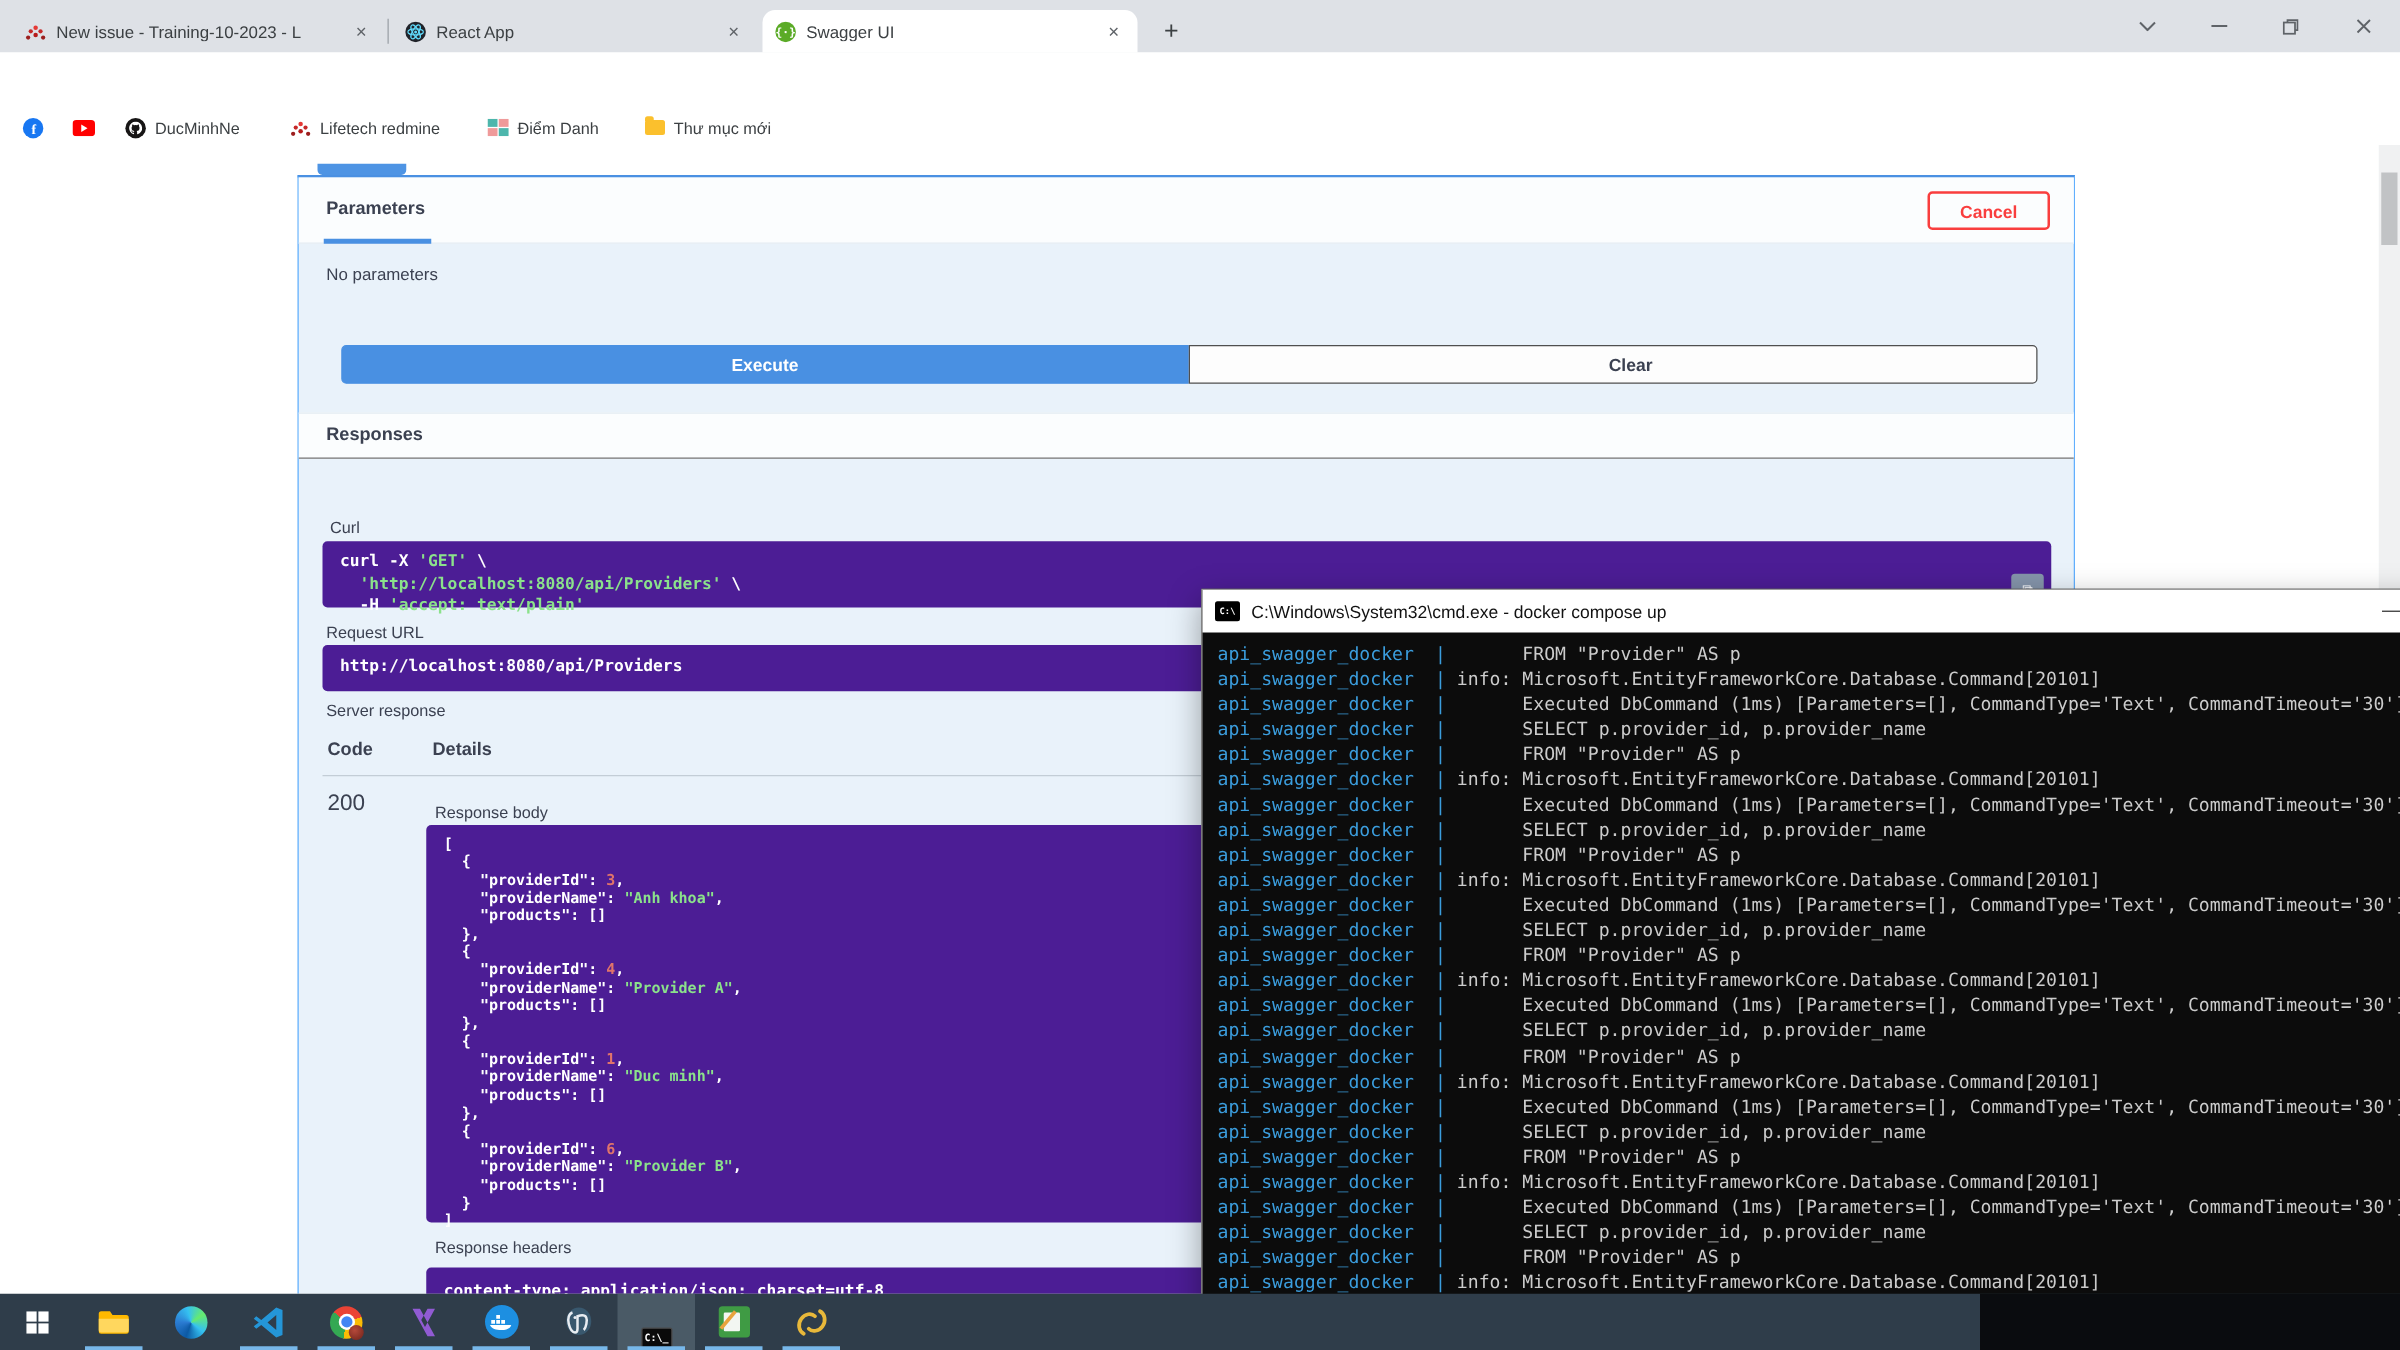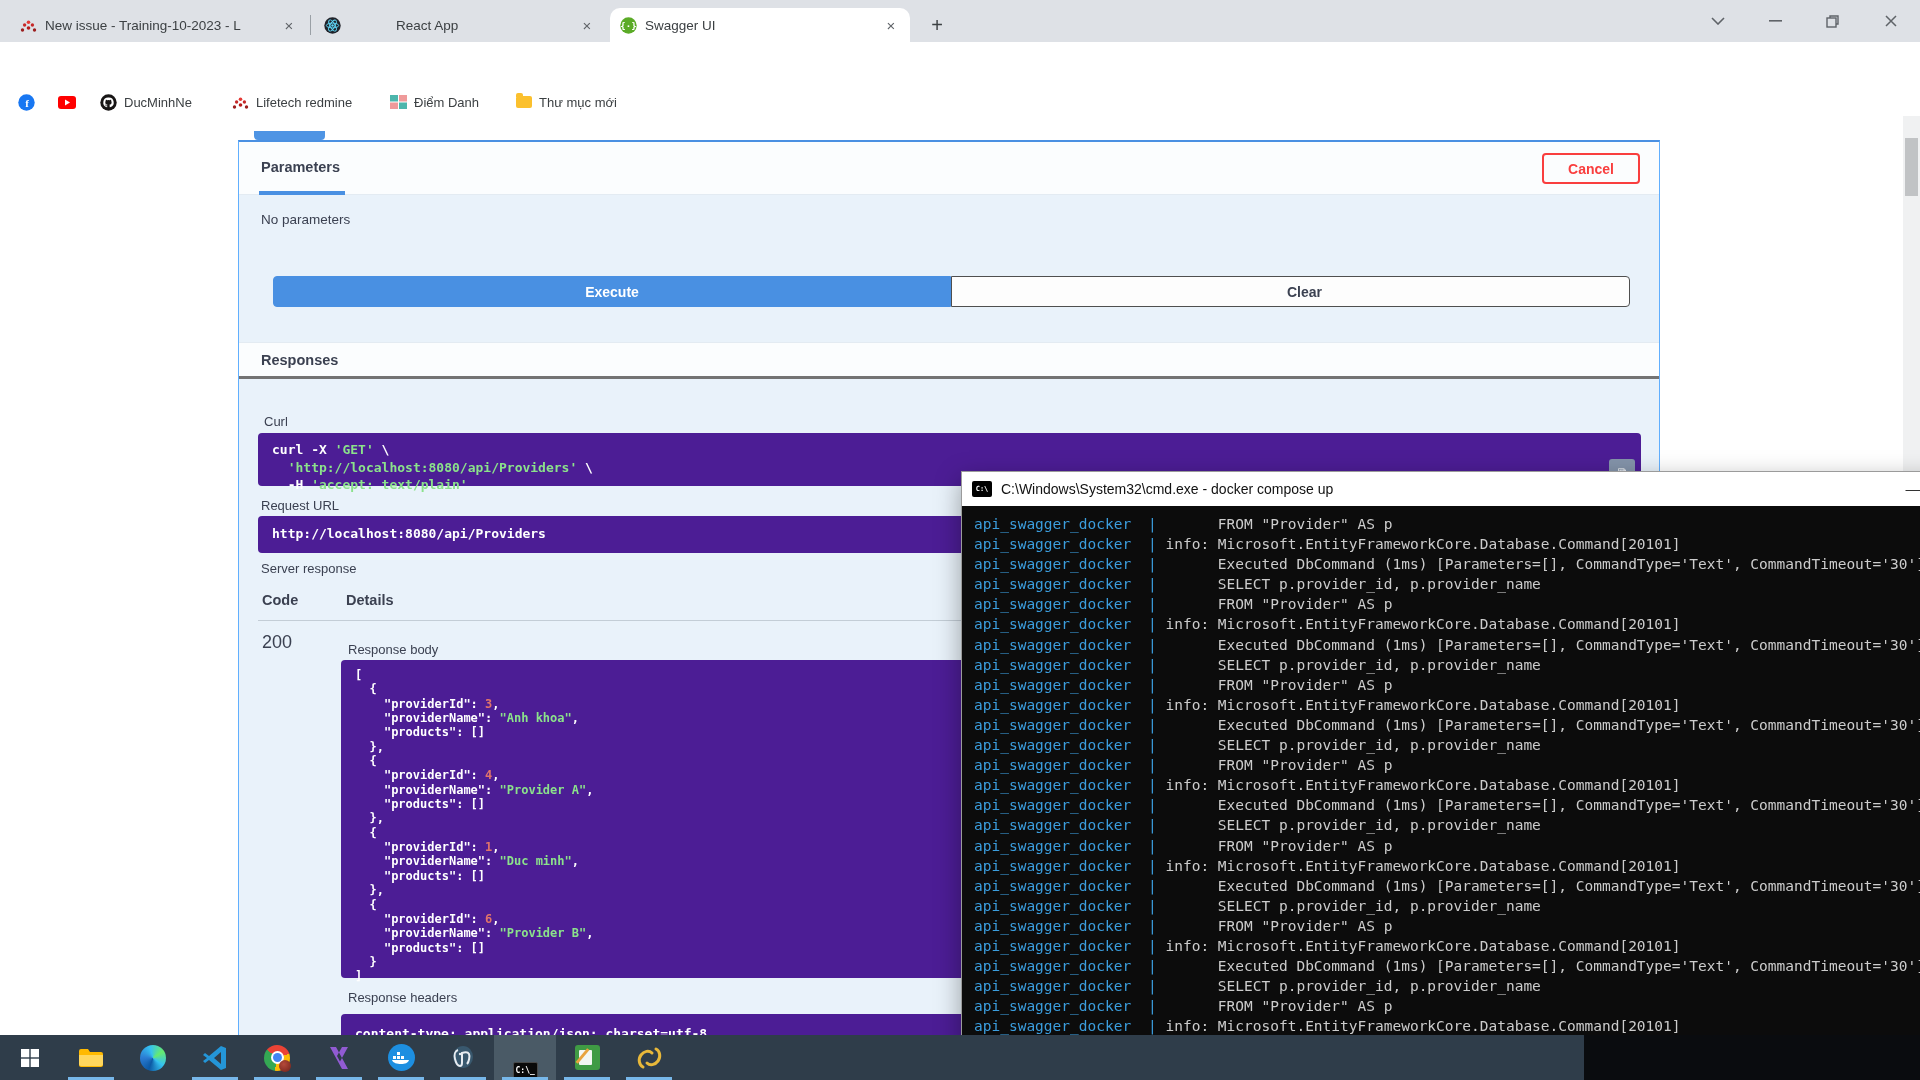--- a/index.html
+++ b/index.html
@@ -37,21 +37,21 @@
              border-left:1px solid #61affe; border-right:1px solid #61affe; border-top:2px solid #4a90e2; }
   #opblock-header { left:0; top:0; width:100%; height:53px; background:#fbfdfe; border-bottom:1px solid #e3ebf2; }
   #params-title { left:22px; top:17px; font-size:14.5px; font-weight:bold; color:#3b4151; }
   #params-underline { left:20px; top:49px; width:86px; height:4px; background:#4990e2; }
   #cancel-btn { right:19px; top:11px; width:98px; height:31px; border:2px solid #f93e3e; border-radius:4px;
                 color:#f93e3e; font-weight:bold; font-size:14px; display:flex; align-items:center; justify-content:center; background:transparent; }
   #no-params { left:22px; top:70px; font-size:13.5px; color:#3b4151; }
   .exec-btn { top:134px; height:31px; display:flex; align-items:center; justify-content:center; font-size:14px; font-weight:bold; }
   #execute-btn { left:34px; width:678px; background:#4990e2; color:#fff; border:1px solid #4990e2; border-radius:4px 0 0 4px; }
   #clear-btn { left:712px; width:679px; background:#fdfdfd; color:#3b4151; border:1.5px solid #4f4f4f; border-radius:0 4px 4px 0;padding-left:28px; }
-  #responses-hdr { left:0; top:200px; width:100%; height:37px; background:#fbfdfe; border-top:1px solid #e3ebf2; border-bottom:3px solid #737373; }
+  #responses-hdr { left:0; top:188px; width:100%; height:37px; background:#fbfdfe; border-top:1px solid #e3ebf2; border-bottom:1px solid #737373; }
   #responses-title { left:22px; top:9px; font-size:14.5px; font-weight:bold; color:#3b4151; }
   .sw-label { font-size:13px; color:#3b4151; }
   .darkbox { background:#4c1d95; border-radius:4px; color:#fff; font-family:"DejaVu Sans Mono", monospace; }
   #curl-label { left:25px; top:272px; }
   #curl-box { left:19px; top:291px; width:1383px; height:53px; padding:8px 14px; }
   #curl-box pre { font:bold 13px/17.5px "DejaVu Sans Mono", monospace; color:#fff; }
   .grn { color:#8be28b; }
   #copy-btn { left:1351px; top:26px; width:26px; height:26px; background:#8494aa; border-radius:3px; color:#fff;
               display:flex; align-items:center; justify-content:center; font-size:12px; }
   #requrl-label { left:22px; top:356px; }
@@ -113,21 +113,21 @@
             <circle cx="12.4" cy="8" r="1.7" fill="#c62828"></circle>
           <circle cx="14.5" cy="13" r="1.7" fill="#9c1e1e"></circle>
             <circle cx="8.5" cy="11" r="1.8" fill="#b71c1c"></circle>
         </svg>
       </span>
       <span class="title">New issue - Training-10-2023 - L</span>
       <span class="tab-close">×</span>
     </div>
     <div class="tab-divider abs" style="left:310px;"></div>
 
-    <div class="tab abs" style="left:314px;width:292px;gap:47px;">
+    <div class="tab abs" style="left:314px;width:292px;">
       <span class="favicon">
         <svg width="17" height="17" viewBox="0 0 17 17">
           <circle cx="8.5" cy="8.5" r="8.2" fill="#20232a"></circle>
           <g stroke="#61dafb" stroke-width="0.9" fill="none">
             <ellipse cx="8.5" cy="8.5" rx="6.2" ry="2.4"></ellipse>
             <ellipse cx="8.5" cy="8.5" rx="6.2" ry="2.4" transform="rotate(60 8.5 8.5)"></ellipse>
             <ellipse cx="8.5" cy="8.5" rx="6.2" ry="2.4" transform="rotate(120 8.5 8.5)"></ellipse>
           </g>
           <circle cx="8.5" cy="8.5" r="1.2" fill="#61dafb"></circle>
         </svg>

